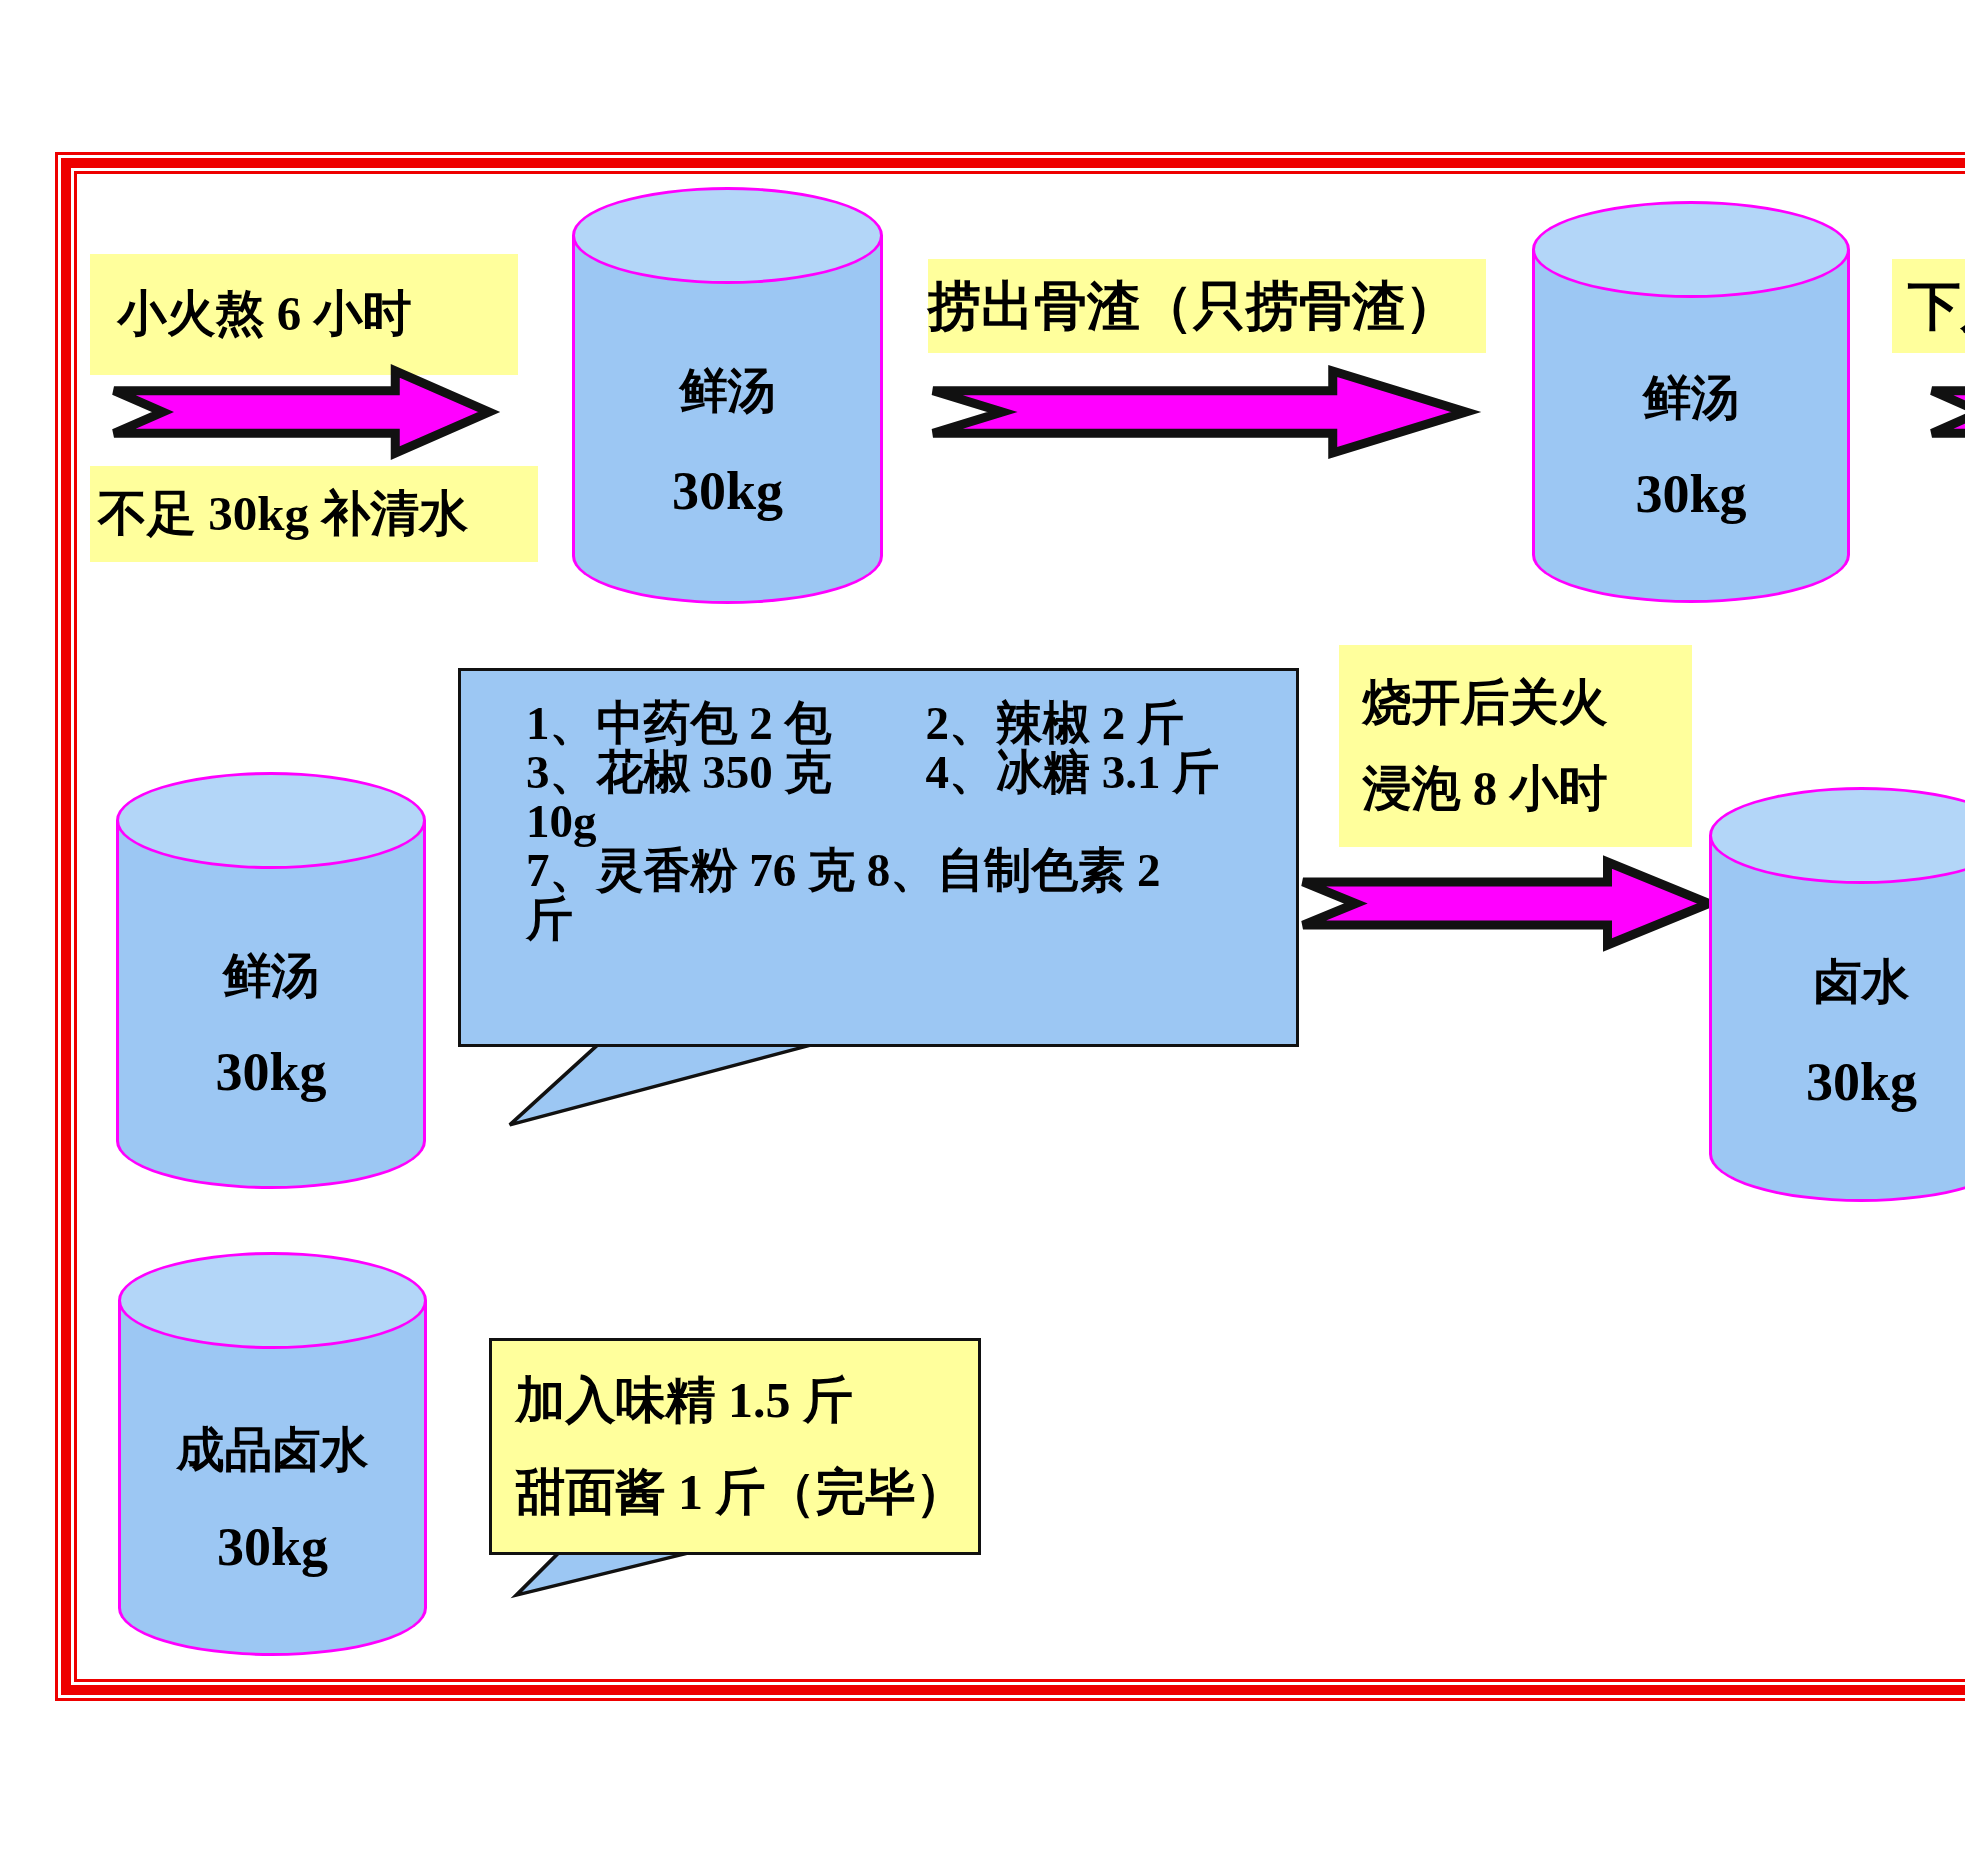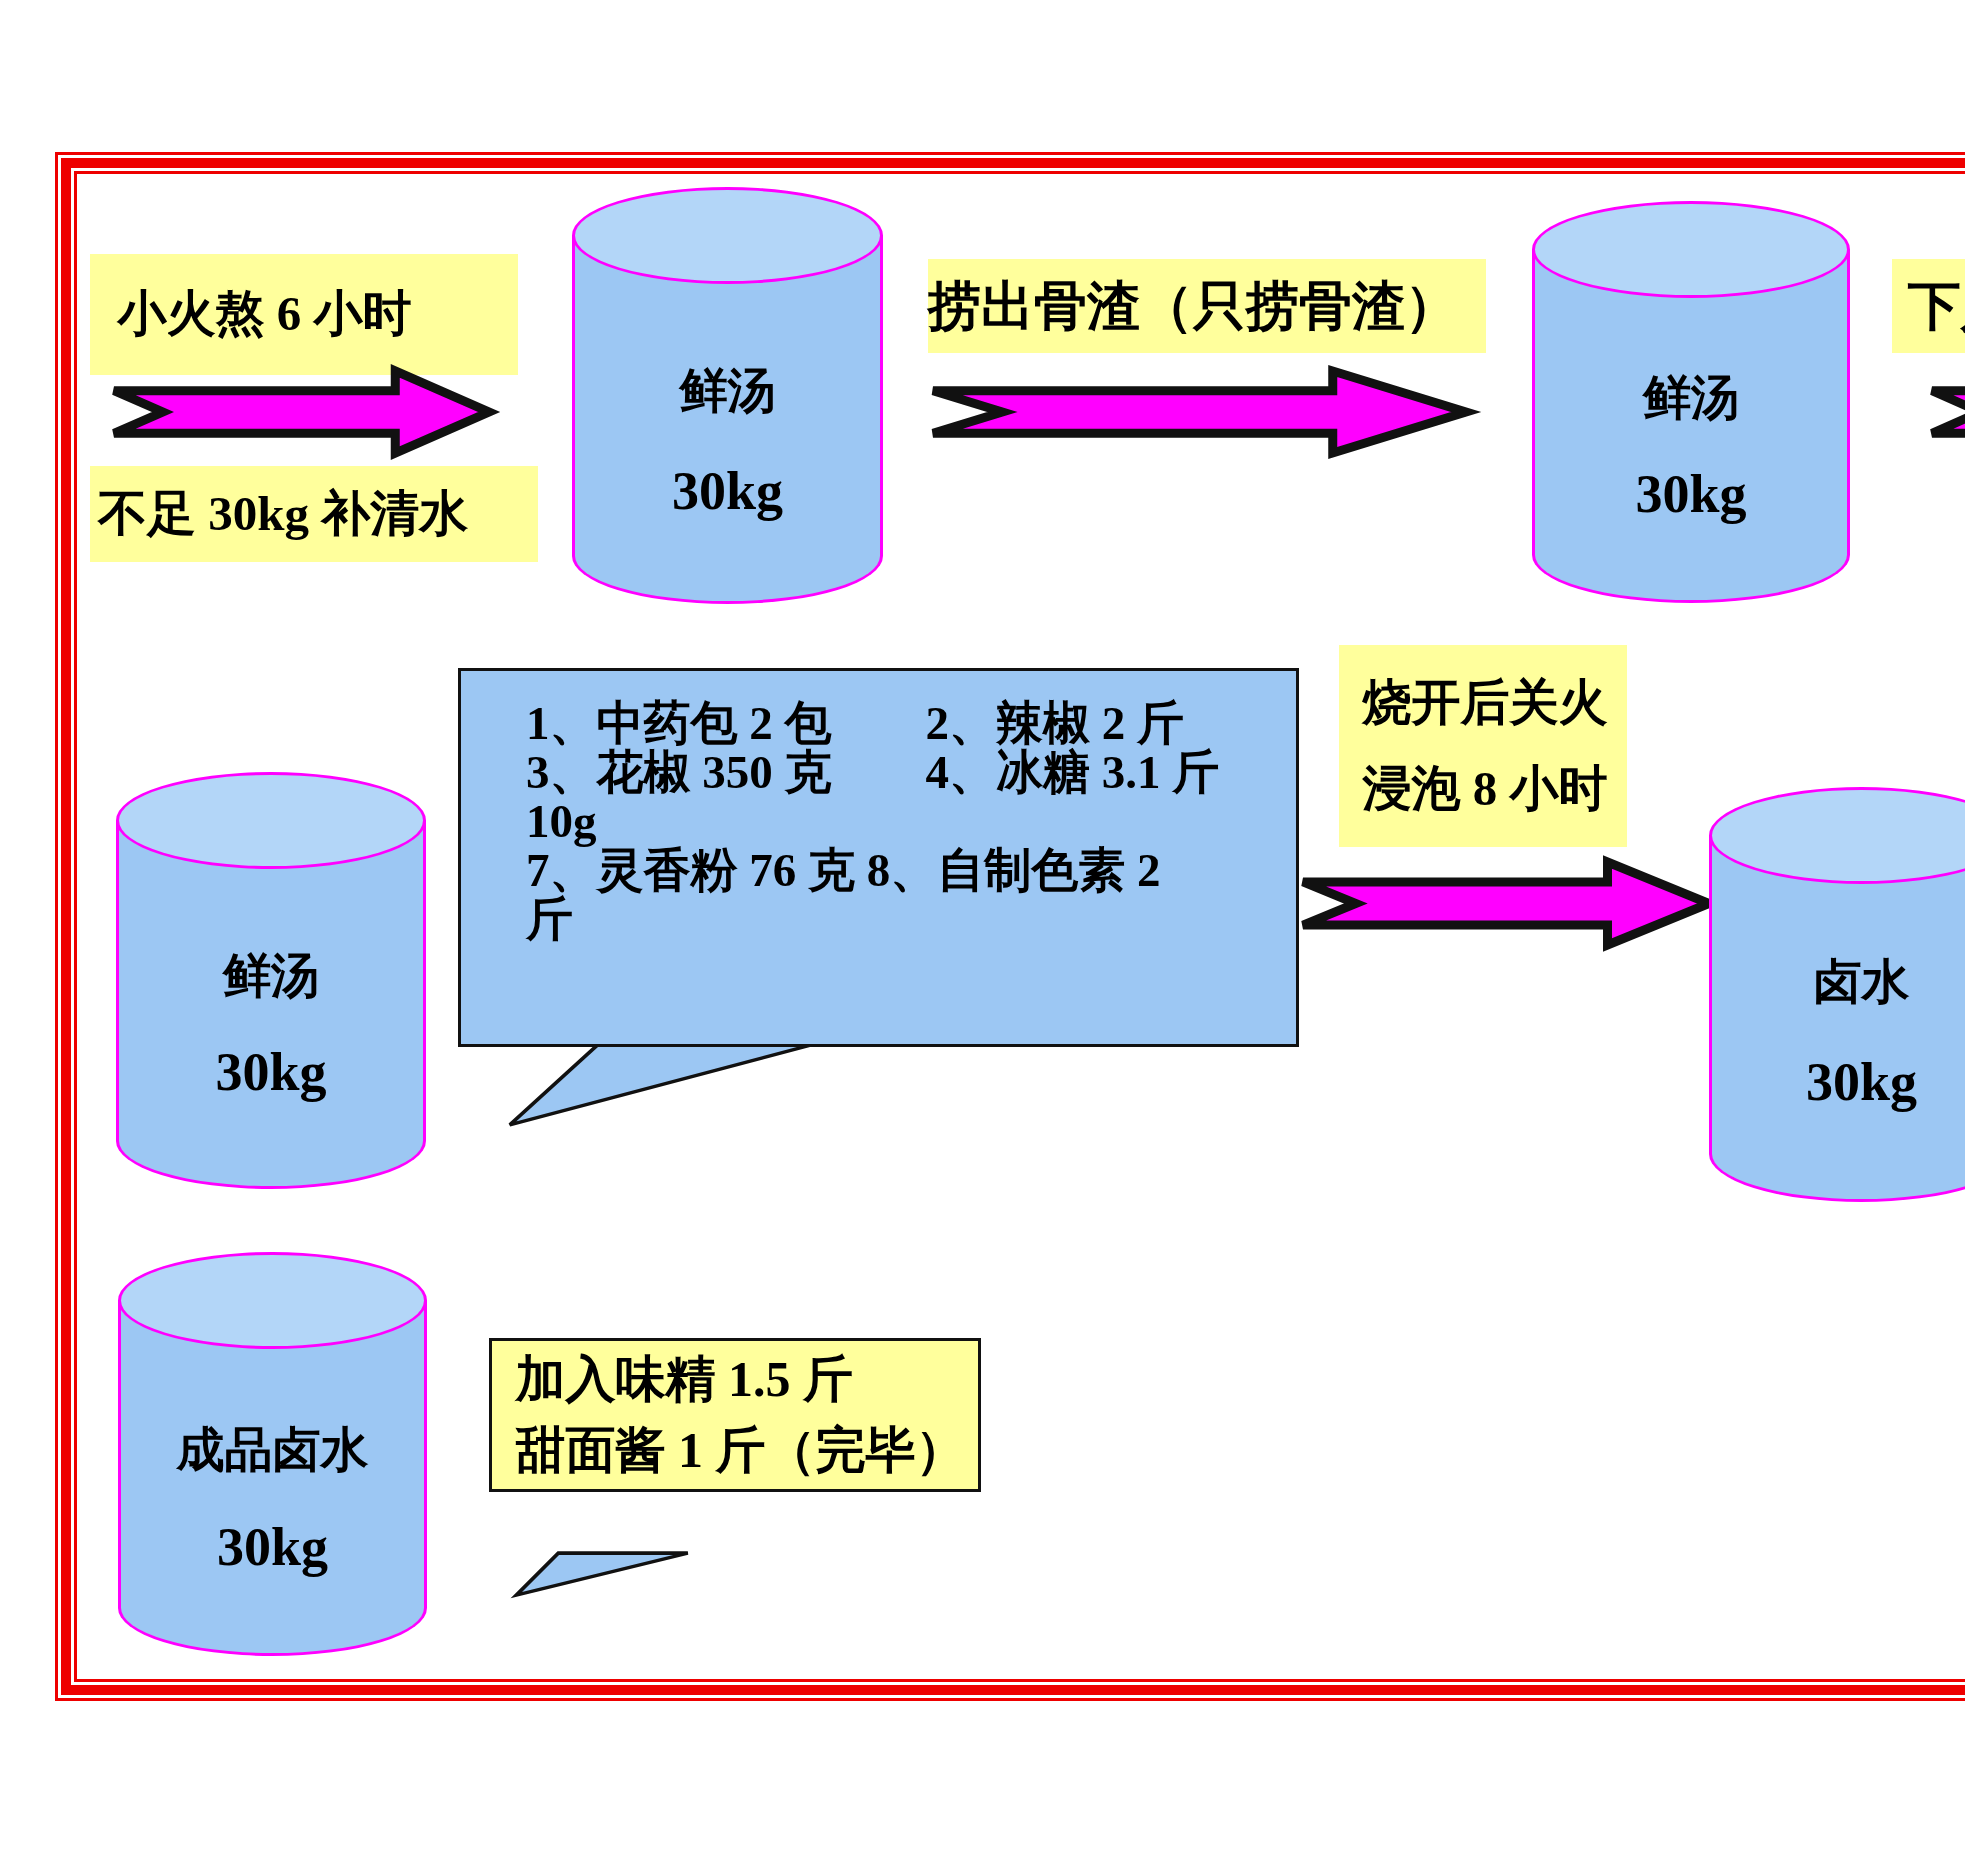--- a/index.html
+++ b/index.html
@@ -51,21 +51,21 @@
 <div class="abs note" style="left:90px;top:466px;width:448px;height:96px;padding-left:8px;">
   <span>不足 30kg 补清水</span>
 </div>
 <div class="abs note" style="left:928px;top:259px;width:558px;height:94px;padding-left:0;font-size:53px;">
   <span>捞出骨渣（只捞骨渣）</span>
 </div>
 <div class="abs note" style="left:1892px;top:259px;width:383px;height:94px;padding-left:15.7px;font-size:53px;">
   <span>下入 8 种料材</span>
 </div>
 
-<div class="abs note two" style="left:1339px;top:645px;width:288px;height:202px;padding-left:23.6px;">
+<div class="abs note two" style="left:1339px;top:645px;width:353px;height:202px;padding-left:23.6px;">
   <span>烧开后关火</span>
   <span>浸泡 8 小时</span>
 </div>
 
 <svg class="shape" style="left:114px;top:371px;" width="375" height="82" viewBox="0 0 100 100" preserveAspectRatio="none">
   <polygon points="0,24 75,24 75,0 100,50 75,100 75,76 0,76 13,50" fill="#FF00FF" stroke="#111" stroke-width="9" vector-effect="non-scaling-stroke"></polygon>
 </svg>
 <svg class="shape" style="left:933px;top:371px;" width="533" height="82" viewBox="0 0 100 100" preserveAspectRatio="none">
   <polygon points="0,24 75,24 75,0 100,50 75,100 75,76 0,76 13,50" fill="#FF00FF" stroke="#111" stroke-width="9" vector-effect="non-scaling-stroke"></polygon>
 </svg>
@@ -114,17 +114,17 @@
   <div class="ing-line">1、中药包 2 包　　2、辣椒 2 斤</div>
   <div class="ing-line">3、花椒 350 克　　4、冰糖 3.1 斤</div>
   <div class="ing-line">10g</div>
   <div class="ing-line">7、灵香粉 76 克 8、自制色素 2</div>
   <div class="ing-line">斤</div>
 </div>
 
 <svg class="shape" style="left:507px;top:1550px;" width="185" height="53" viewBox="0 0 470 135">
   <polygon points="130,8 460,8 23,115" fill="#9CC7F3" stroke="#111" stroke-width="9"></polygon>
 </svg>
-<div class="abs callout-rect fin-rect" style="left:489px;top:1338px;width:492px;height:154px;">
+<div class="abs callout-rect fin-rect" style="left:489px;top:1338px;width:492px;height:217px;">
   <span>加入味精 1.5 斤</span>
   <span>甜面酱 1 斤（完毕）</span>
 </div>
 
 
 </body></html>

